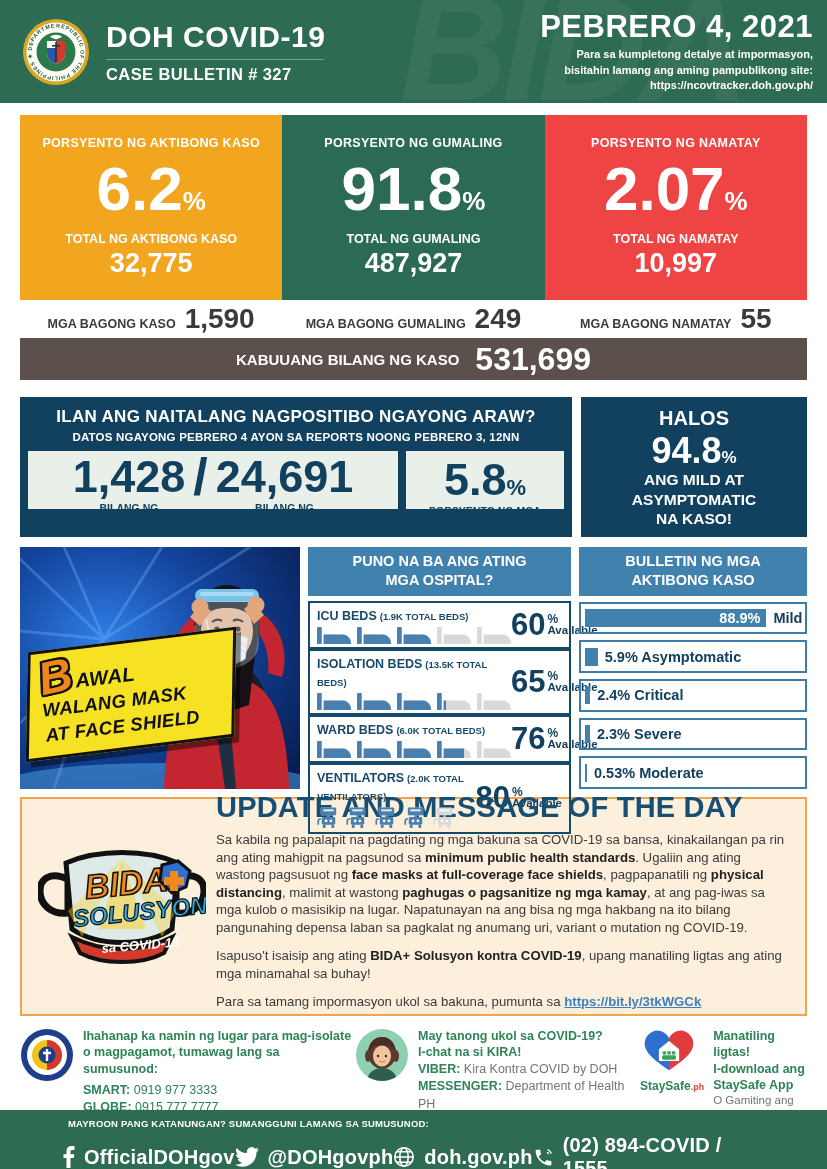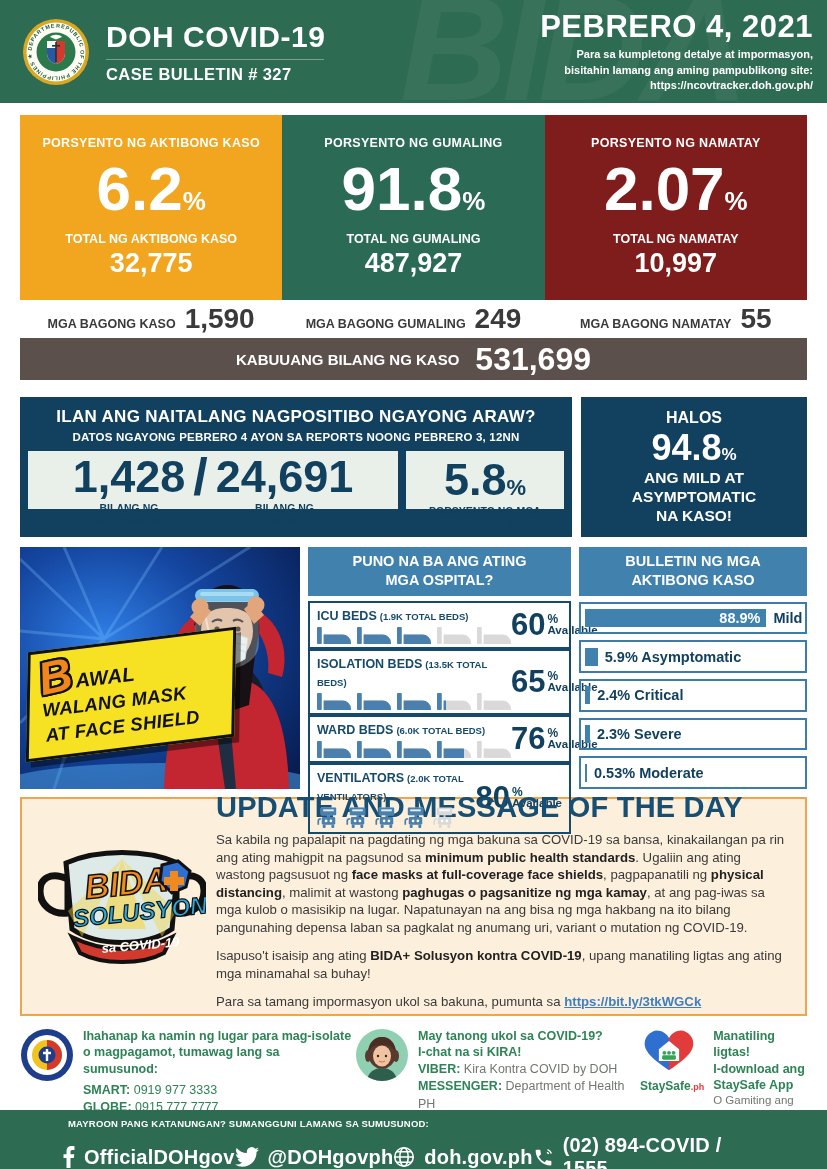--- a/index.html
+++ b/index.html
@@ -45,21 +45,21 @@
   .ratio-box{flex:1;background:#E9EFE9;color:#12415F;display:flex;justify-content:center;padding-top:3px;box-sizing:border-box;}
   .ratio-col{display:flex;flex-direction:column;align-items:center;}
   .big-num{font-size:45px;font-weight:bold;line-height:1;}
   .slash{font-size:52px;font-weight:bold;margin:0 8px;line-height:.9;}
   .sm-label{font-size:10.5px;font-weight:bold;line-height:1.25;margin-top:3px;}
   .pct-box{width:158px;flex:none;background:#E9EFE9;color:#12415F;box-sizing:border-box;padding-top:6px;
            display:flex;flex-direction:column;align-items:center;}
   .pct-box .pct-small{font-size:22px;font-weight:bold;}
   .mild-panel{flex:1;background:#12415F;color:#fff;text-align:center;display:flex;flex-direction:column;
               justify-content:center;line-height:1.25;}
-  .mild-intro{font-size:16px;font-weight:bold;}
+  .mild-intro{font-size:20px;font-weight:bold;}
   .mild-pct{font-size:36px;font-weight:bold;line-height:1.1;}
   .mild-pct .pct-sign{font-size:17px;}
   .mild-line{font-size:15.5px;font-weight:bold;}
   
   .mid-row{display:flex;margin:10px 20px 0;height:242px;gap:8px;}
   .poster{width:280px;flex:none;position:relative;overflow:hidden;}
   .sign{position:absolute;left:6px;bottom:40px;transform:rotate(-7deg) skewX(-8deg);background:#F6E223;
         border:3px solid #111;padding:6px 14px 10px 12px;box-shadow:5px 6px 0 rgba(0,0,0,.45);width:178px;}
   .sign-inner{transform:skewX(8deg);color:#111;font-weight:bold;font-style:italic;}
   .sign-line1{display:flex;align-items:flex-end;}
@@ -165,21 +165,21 @@
         <div class="card-pct"><span>6.2</span><span class="pct-sign">%</span></div>
         <div class="card-total-label">TOTAL NG AKTIBONG KASO</div>
         <div class="card-total">32,775</div>
       </div>
       <div class="card" style="background: rgb(43, 107, 86);">
         <div class="card-label">PORSYENTO NG GUMALING</div>
         <div class="card-pct"><span>91.8</span><span class="pct-sign">%</span></div>
         <div class="card-total-label">TOTAL NG GUMALING</div>
         <div class="card-total">487,927</div>
       </div>
-      <div class="card" style="background: #7f1d1d;">
+      <div class="card" style="background: #ef4444;">
         <div class="card-label">PORSYENTO NG NAMATAY</div>
         <div class="card-pct"><span>2.07</span><span class="pct-sign">%</span></div>
         <div class="card-total-label">TOTAL NG NAMATAY</div>
         <div class="card-total">10,997</div>
       </div>
     </div>
 
   <div class="newrow" id="newrow">
       <div class="newcell">
         <span class="new-label">MGA BAGONG KASO</span>

